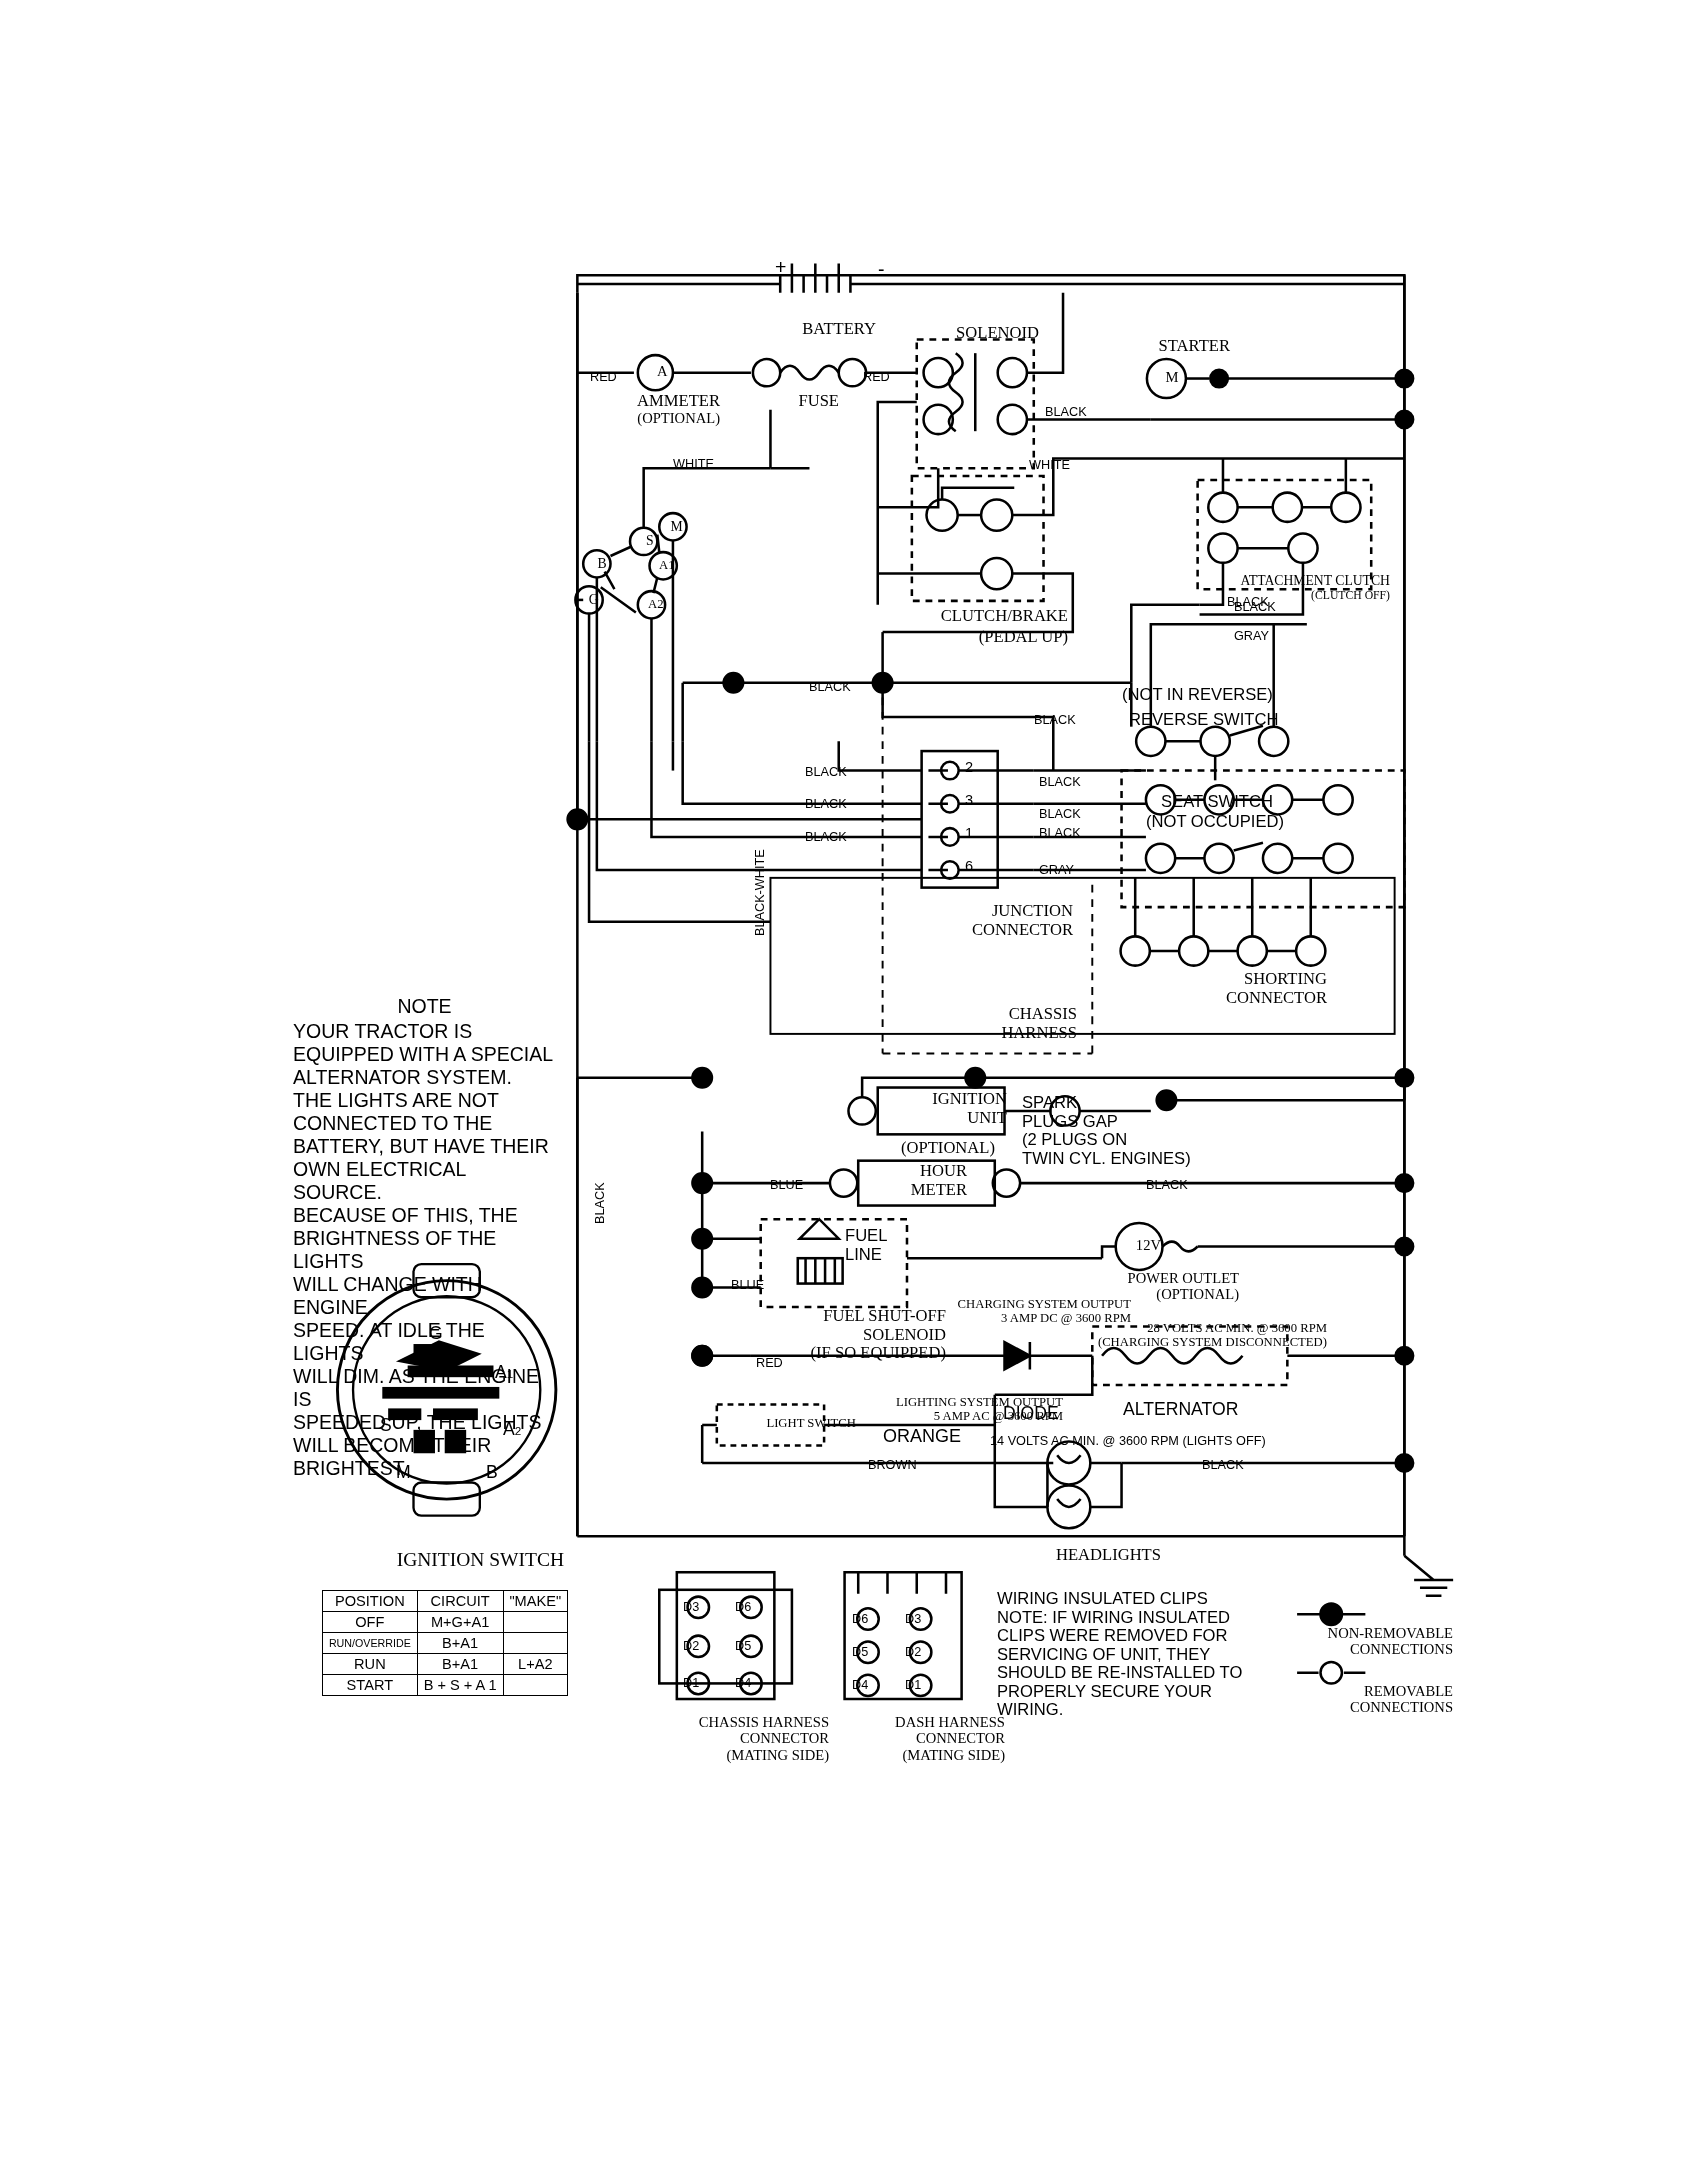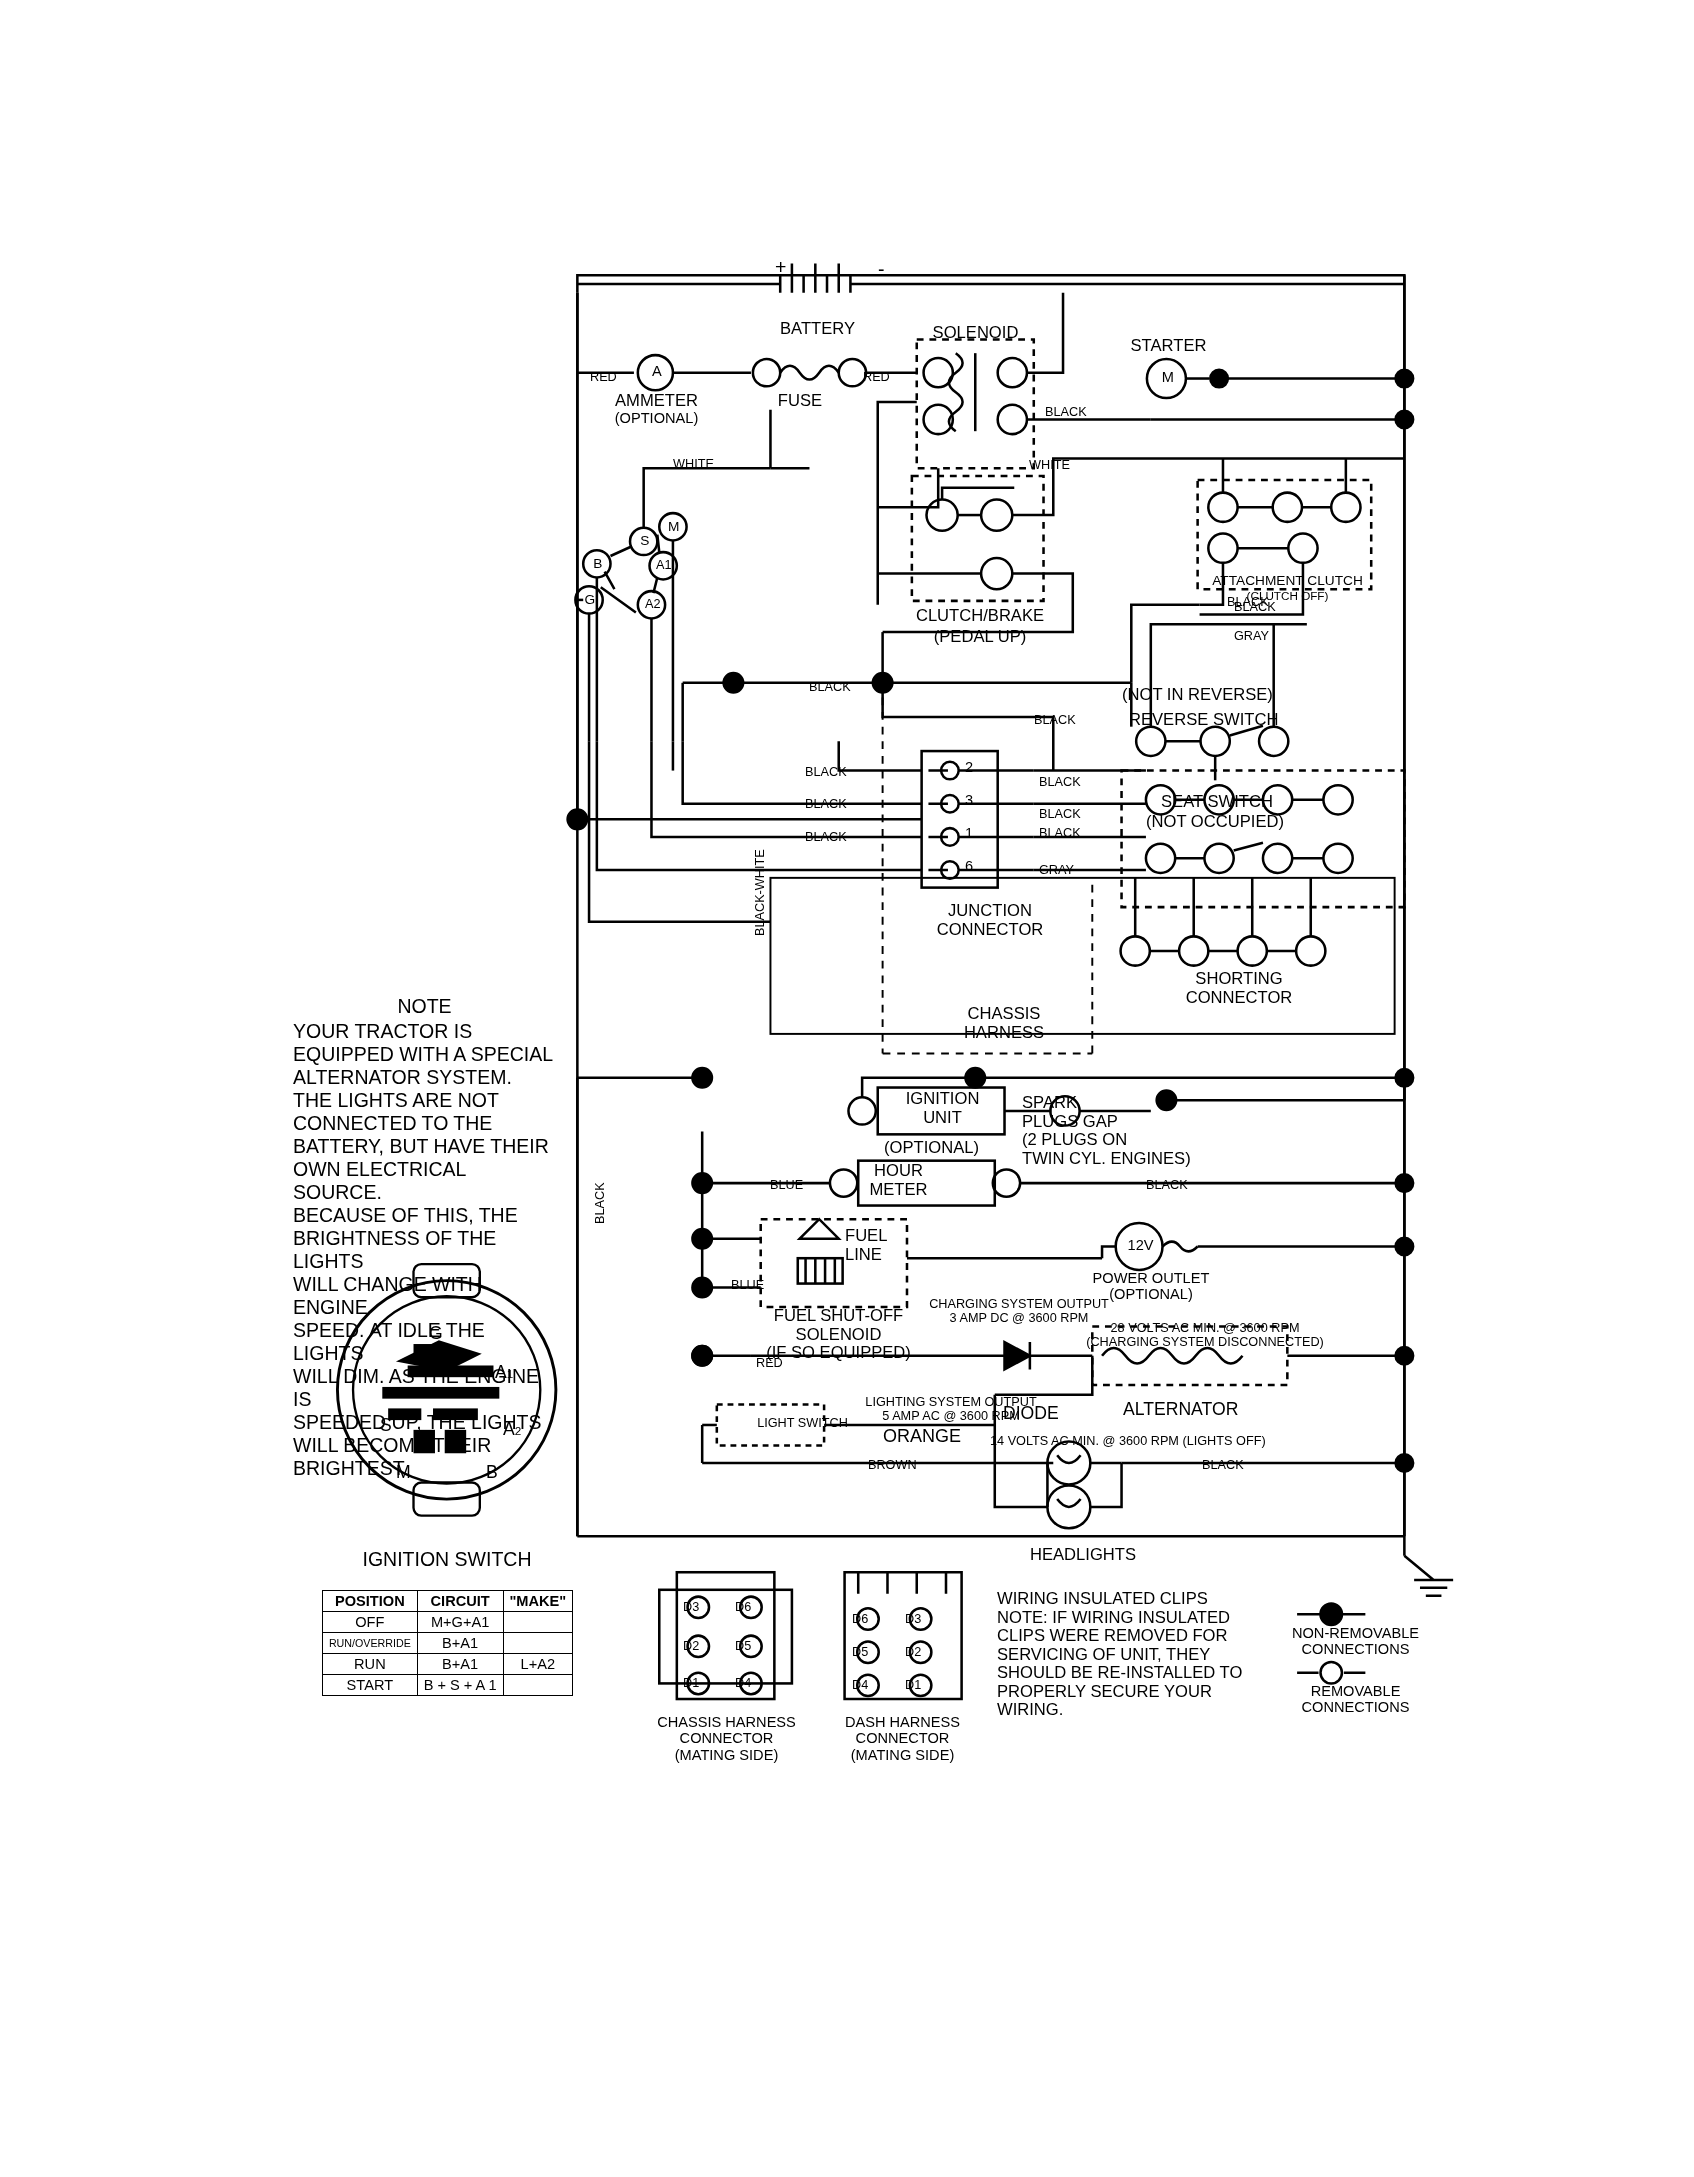--- a/index.html
+++ b/index.html
@@ -1,25 +1,25 @@
 <!DOCTYPE html>
 <html><head>
 <meta charset="utf-8">
 <style>
   html,body{margin:0;padding:0;background:#ffffff;}
   body{width:1695px;height:2178px;position:relative;font-family:"Liberation Sans",sans-serif;color:#000;}
   .sheet{position:absolute;left:0;top:0;width:1695px;height:2178px;}
   .lbl{position:absolute;font-family:"Liberation Sans",sans-serif;color:#000;line-height:1.12;white-space:pre;}
-  .c{text-align:center;}
+  .c{text-align:right;font-family:Liberation Serif, serif;}
   svg{position:absolute;left:0;top:0;}
   .note{position:absolute;left:293px;top:995px;width:263px;font-size:19.5px;line-height:1.18;font-family:"Liberation Sans",sans-serif;}
   .note .hdr{text-align:center;font-weight:normal;margin-bottom:2px;}
   table.ign{position:absolute;left:322px;top:1590px;border-collapse:collapse;font-size:14.6px;font-family:"Liberation Sans",sans-serif;}
   table.ign td{border:1.5px solid #000;padding:2px 5.9px;text-align:center;white-space:nowrap;}
-  table.ign td.hd{font-weight:bold;margin-left:8px;}
+  table.ign td.hd{font-weight:normal;margin-left:8px;}
   .tiny{font-size:10.7px;}
   .s12{font-size:11.7px;}
   .s13{font-size:12.7px;}
   .s14{font-size:13.7px;}
   .s15{font-size:14.6px;}
   .s17{font-size:16.6px;}
   .s18{font-size:17.6px;}
   .s20{font-size:19.5px;}
 </style>
 </head>

